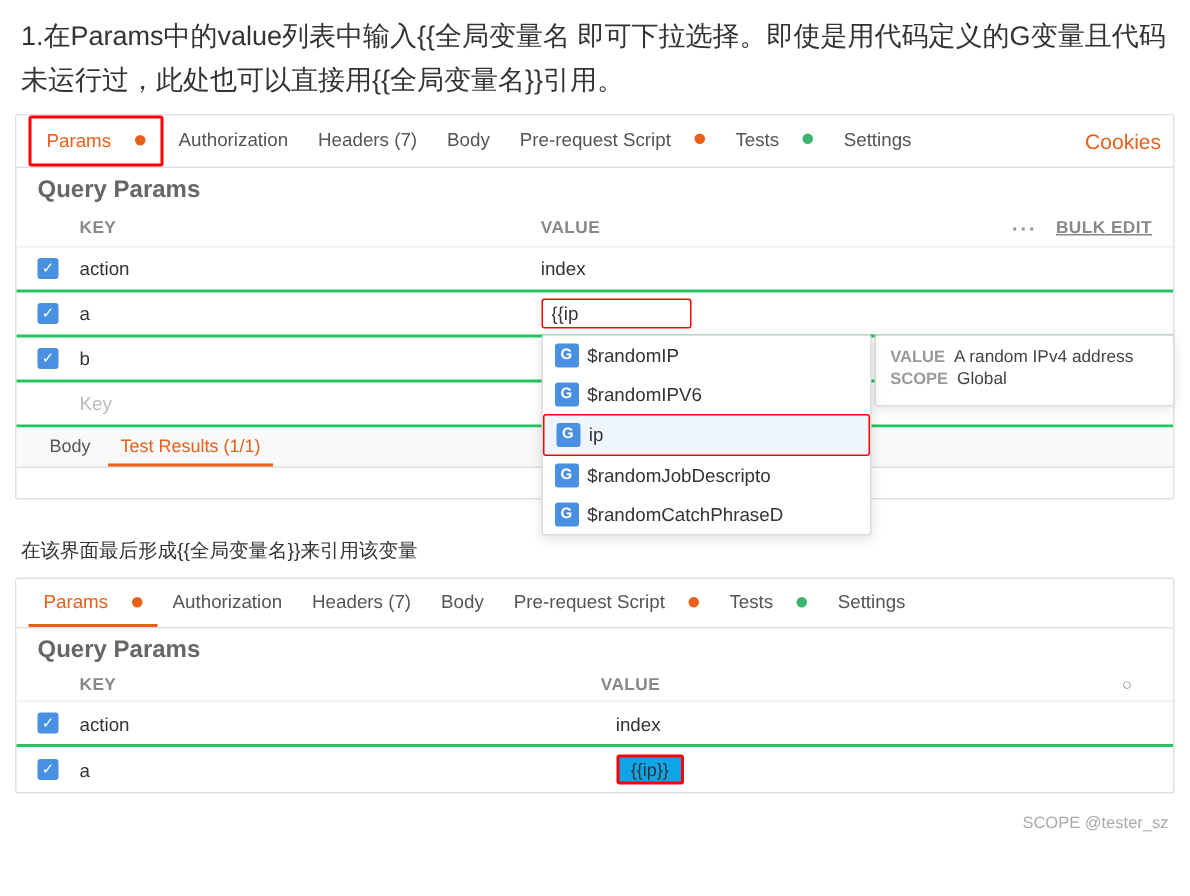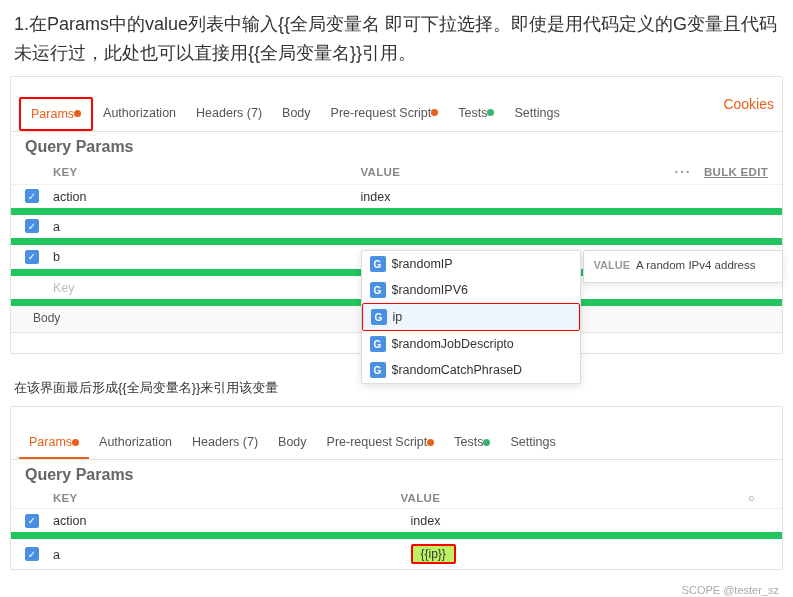--- a/index.html
+++ b/index.html
@@ -35,24 +35,23 @@
       position: relative;
     }
 
     .tab-item {
       padding: 8px 10px;
       font-size: 12.5px;
       cursor: pointer;
       color: #555;
       display: flex;
       align-items: center;
-      gap: 0;
+      gap: 16px;
       white-space: nowrap;
       border-bottom: 2px solid transparent;
-      margin-top: 20px;
     }
 
     .tab-item.active {
       color: #e8601a;
       border-bottom: 2px solid #e8601a;
       font-weight: 500;
     }
 
     .tab-item.active-box {
       border: 2px solid red;
@@ -104,21 +103,21 @@
     .col-check { width: 28px; flex-shrink: 0; }
     .col-key { flex: 1; }
     .col-value { flex: 1; }
     .col-dots { width: 30px; flex-shrink: 0; text-align: center; }
     .col-bulk { width: 70px; flex-shrink: 0; text-align: right; color: #888; font-size: 11.5px; cursor: pointer; text-decoration: underline; }
 
     .table-row {
       display: flex;
       padding: 4px 14px;
       align-items: center;
-      border-bottom: 7px solid #22c55e;
+      border-bottom: 2px solid #22c55e;
       min-height: 30px;
     }
 
     .table-row:last-child { border-bottom: none; }
 
     .checkbox {
       width: 14px;
       height: 14px;
       background: #4a90e2;
       border: 1px solid #4a90e2;
@@ -363,20 +362,21 @@
 
   <div class="table-row" style="position:relative; overflow:visible; z-index:5;">
     <div class="col-check">
       <div class="checkbox"></div>
     </div>
     <div class="col-key">
       <span class="key-text">a</span>
     </div>
     <div class="col-value" style="position:relative;">
       
+      <input class="dropdown-input" value="{{ip" readonly="" style="border: 1.5px solid red; padding: 2px 6px; font-size: 12.5px; color: rgb(51, 51, 51); width: 100px;">
 
       
       <div class="dropdown-popup" style="top:24px; left:0;">
         <div class="dropdown-item">
           <div class="g-badge">G</div>
           <span>$randomIP</span>
         </div>
         <div class="dropdown-item">
           <div class="g-badge">G</div>
           <span>$randomIPV6</span>
@@ -394,20 +394,24 @@
           <span>$randomCatchPhraseD</span>
         </div>
       </div>
 
       
       <div class="dropdown-info-panel" style="top:24px; left:222px;">
         <div class="info-row">
           <span class="info-label">VALUE</span>
           <span class="info-value">A random IPv4 address</span>
         </div>
+        <div class="info-row">
+          <span class="info-label">SCOPE</span>
+          <span class="info-value">Global</span>
+        </div>
       </div>
     </div>
     <div class="col-dots"></div>
     <div class="col-bulk"></div>
   </div>
 
   <div class="table-row">
     <div class="col-check">
       <div class="checkbox"></div>
     </div>
@@ -426,20 +430,21 @@
     <div class="col-key">
       <span class="key-placeholder">Key</span>
     </div>
     <div class="col-value"></div>
     <div class="col-dots"></div>
     <div class="col-bulk"></div>
   </div>
 
   <div class="bottom-tab-bar">
     <div class="bottom-tab">Body</div>
+    <div class="bottom-tab active">Test Results (1/1)</div>
   </div>
 
   <div style="height: 20px;"></div>
 </div>
 
 <div class="second-instruction">
   <span>在该界面最后形成{{全局变量名}}来引用该变量</span>
 </div>
 
 <div class="panel2">
@@ -495,21 +500,21 @@
   </div>
 
   <div class="table-row">
     <div class="col-check">
       <div class="checkbox"></div>
     </div>
     <div class="col-key">
       <span class="key-text">a</span>
     </div>
     <div class="col-value">
-      <span class="value-box-red" style="border:2px solid red; background:#bef264; padding:1px 8px;">{{ip}}</span>
+      <span class="value-box-red" style="border:2px solid red; background:#0ea5e9; padding:1px 8px;">{{ip}}</span>
     </div>
   </div>
 
 </div>
 
 <div class="csdn-watermark">
   <span>SCOPE @tester_sz</span>
 </div>
 
 </body></html>

